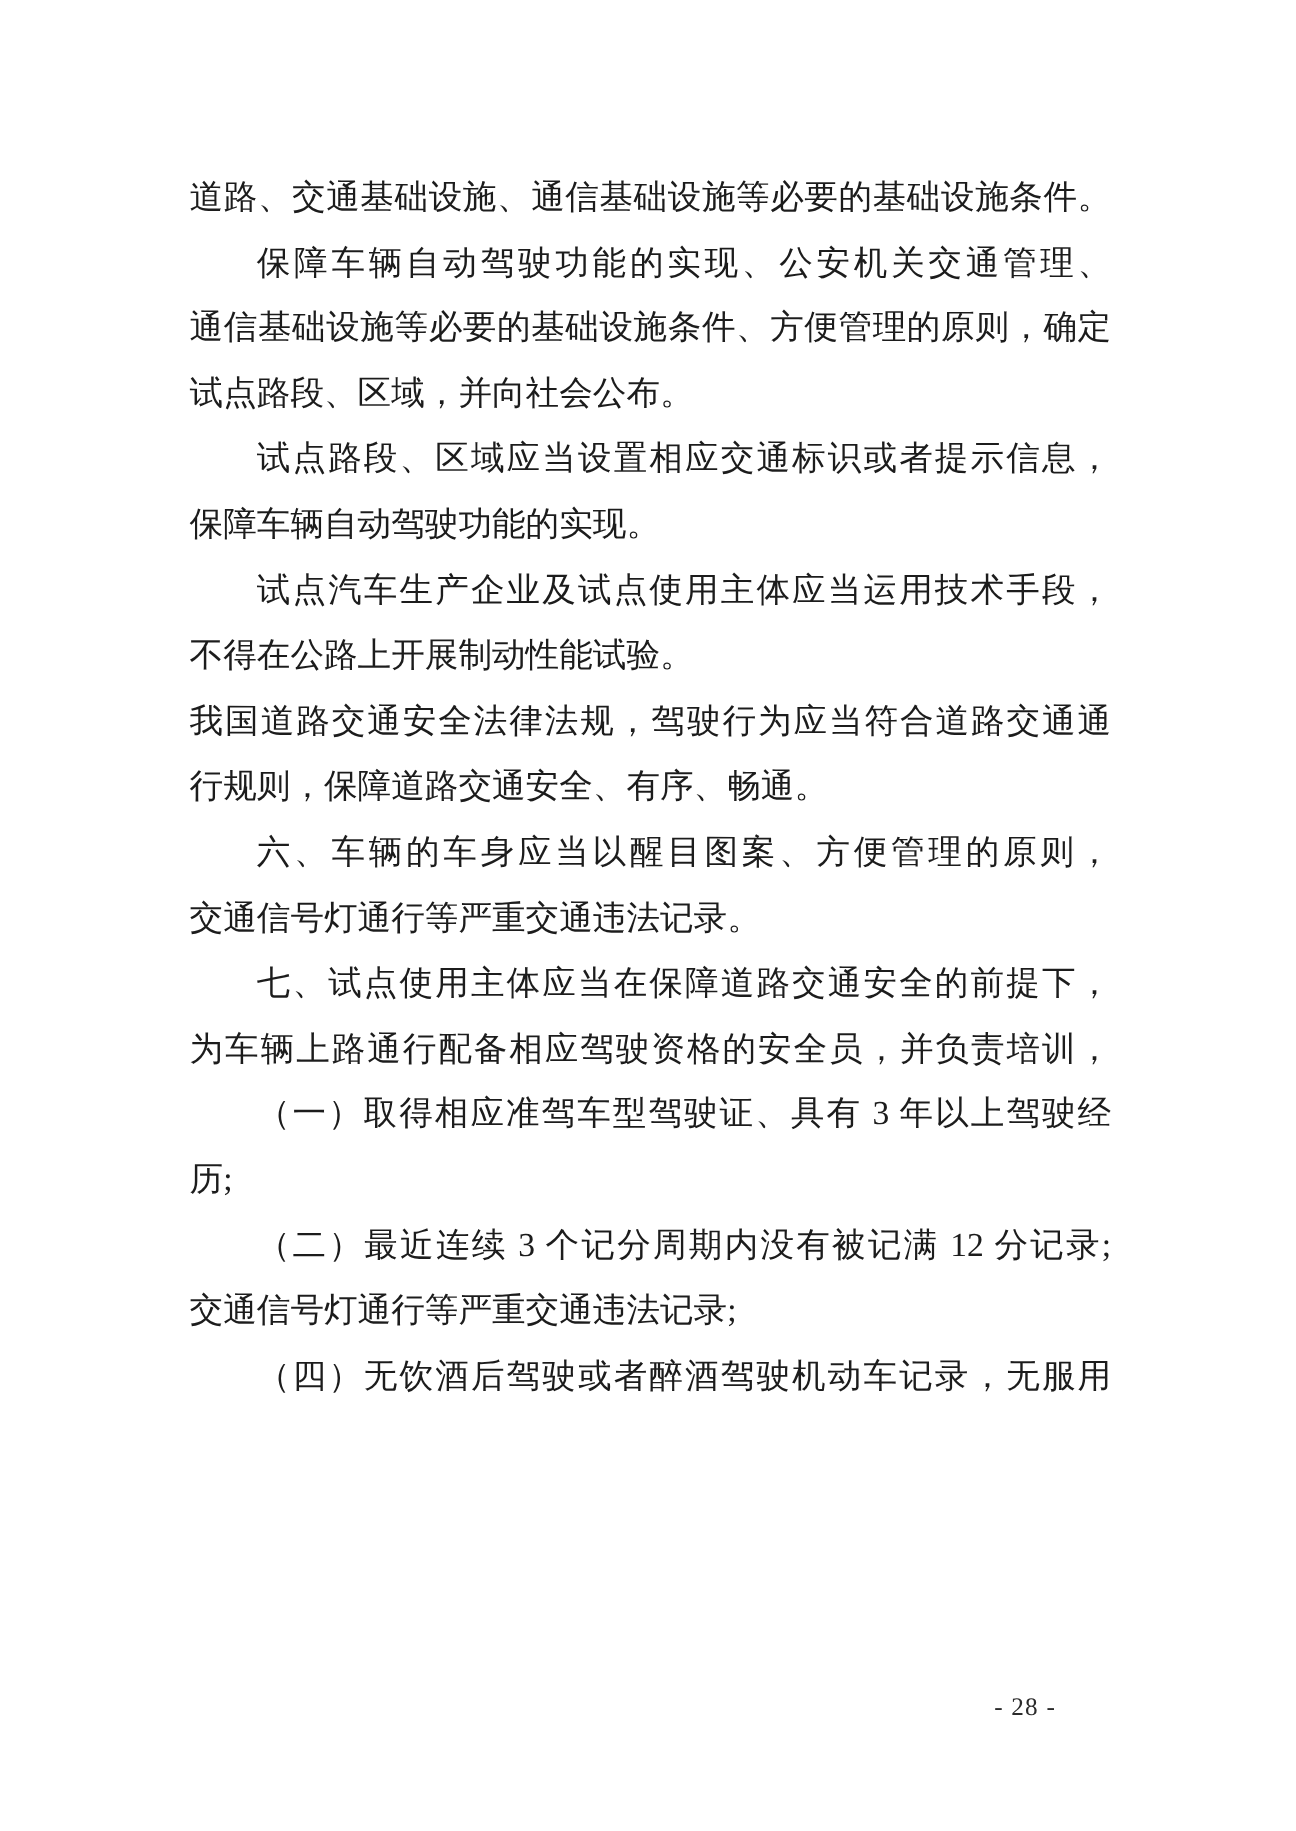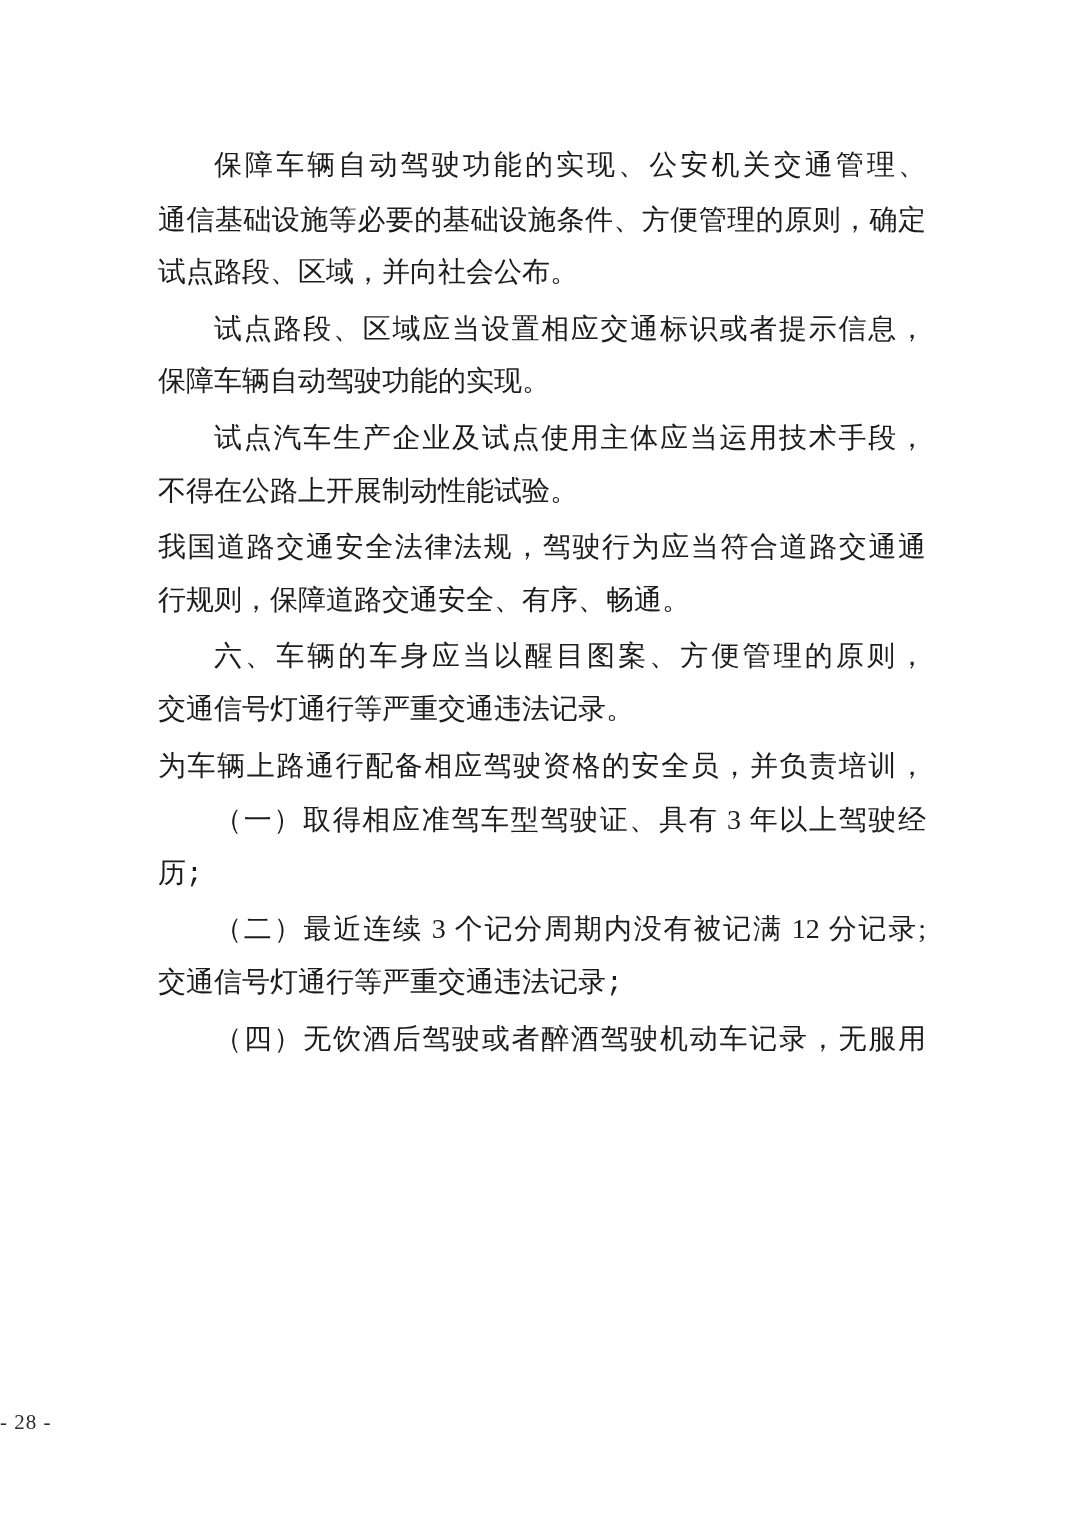--- a/index.html
+++ b/index.html
@@ -27,52 +27,53 @@
     font-size: 28px;
     color: #1c1c1c;
     text-align: justify;
     text-align-last: justify;
     white-space: normal;
     overflow: hidden;
   }
   .line.end {
     text-align: right;
     text-align-last: left;
-    font-family: Liberation Mono, monospace;
   }
   .line.indent {
     padding-left: 56px;
   }
   .pagenum {
     position: absolute;
     left: 0;
     top: 1410px;
     width: 880px;
-    text-align: left;
+    text-align: right;
     font-size: 21px;
     letter-spacing: 1px;
     color: #2b2b2b;
   }
 </style>
 </head>
 <body>
 
 <div class="page">
   <div class="content" id="lines">
+      <div class="line">道路、交通基础设施、通信基础设施等必要的基础设施条件。</div>
       <div class="line indent">保障车辆自动驾驶功能的实现、公安机关交通管理、</div>
       <div class="line">通信基础设施等必要的基础设施条件、方便管理的原则，确定</div>
       <div class="line end">试点路段、区域，并向社会公布。</div>
       <div class="line indent">试点路段、区域应当设置相应交通标识或者提示信息，</div>
       <div class="line end">保障车辆自动驾驶功能的实现。</div>
       <div class="line indent">试点汽车生产企业及试点使用主体应当运用技术手段，</div>
       <div class="line end">不得在公路上开展制动性能试验。</div>
       <div class="line">我国道路交通安全法律法规，驾驶行为应当符合道路交通通</div>
       <div class="line end">行规则，保障道路交通安全、有序、畅通。</div>
       <div class="line indent">六、车辆的车身应当以醒目图案、方便管理的原则，</div>
       <div class="line end">交通信号灯通行等严重交通违法记录。</div>
+      <div class="line indent">七、试点使用主体应当在保障道路交通安全的前提下，</div>
       <div class="line">为车辆上路通行配备相应驾驶资格的安全员，并负责培训，</div>
       <div class="line indent">（一）取得相应准驾车型驾驶证、具有 3 年以上驾驶经</div>
       <div class="line end">历;</div>
       <div class="line indent">（二）最近连续 3 个记分周期内没有被记满 12 分记录;</div>
       <div class="line end">交通信号灯通行等严重交通违法记录;</div>
       <div class="line indent">（四）无饮酒后驾驶或者醉酒驾驶机动车记录，无服用</div>
     </div>
   <div class="pagenum">- 28 -</div>
 </div>
 

